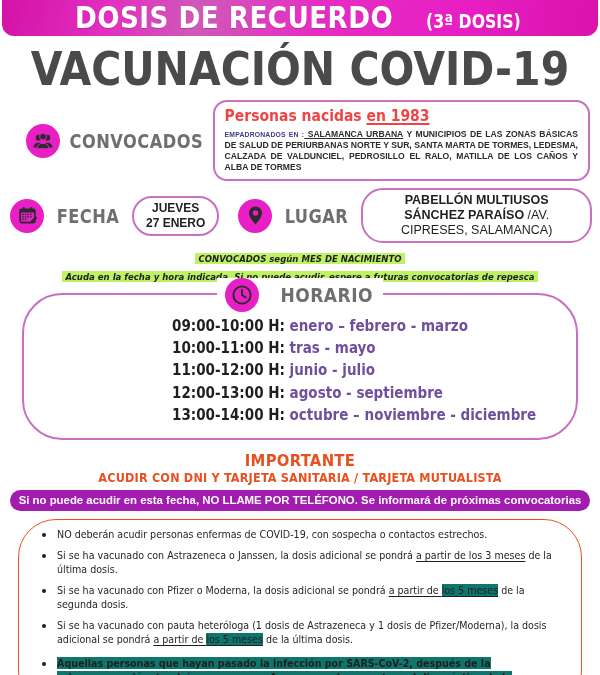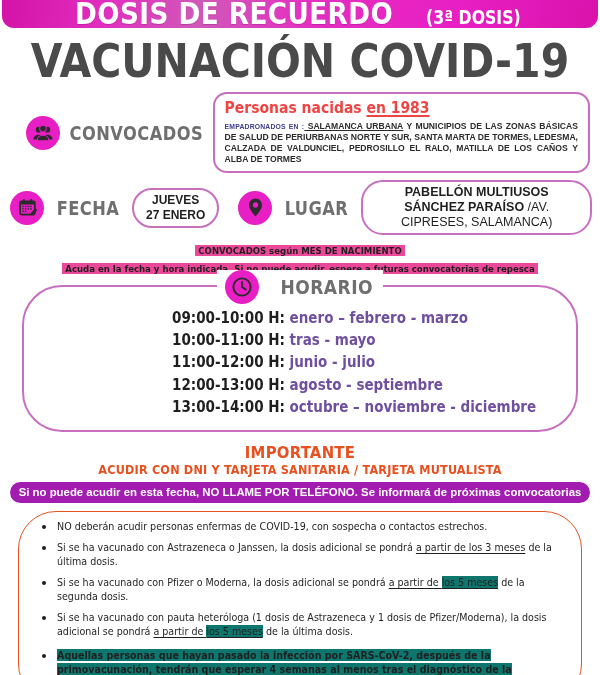--- a/index.html
+++ b/index.html
@@ -12,21 +12,21 @@
     height: 675px;
     overflow: hidden;
     font-family: "Liberation Sans", sans-serif;
     color: #3a3a3a;
     position: relative;
   }
 
   
   .banner {
     position: relative;
-    height: 28px;
+    height: 36px;
     margin: 0 2px 0 2px;
     background: linear-gradient(100deg,#d412a8 0%, #e22fc0 18%, #cf59b8 33%, #e52ec2 52%, #e81fc4 76%, #d913ab 100%);
     border-radius: 0 0 12px 12px;
     display: flex;
     align-items: center;
     justify-content: center;
     overflow: hidden;
   }
   .banner-inner {
     display: flex;
@@ -156,25 +156,26 @@
   .lugar-l2 .thin { font-weight: 400; }
   .lugar-l3 { font-weight: 400; }
 
   
   .notes {
     text-align: center;
     margin-top: 5px;
   }
   .note-line {
     display: inline-block;
-    background: #ec4899;
+    background: #bef264;
     font-family: "DejaVu Sans Condensed", "Liberation Sans Narrow", "Liberation Sans", sans-serif;
     font-weight: 700;
     color: #1f1f1f;
     padding: 0 3px;
+    font-style: italic;
   }
   .note-1 { font-size: 9.5px; }
   .note-2 { font-size: 9.5px; margin-top: 1px; }
 
   
   .horario-wrap {
     position: relative;
     margin: 9px 22px 0 22px;
     border: 2px solid #c86fc0;
     border-radius: 40px;

